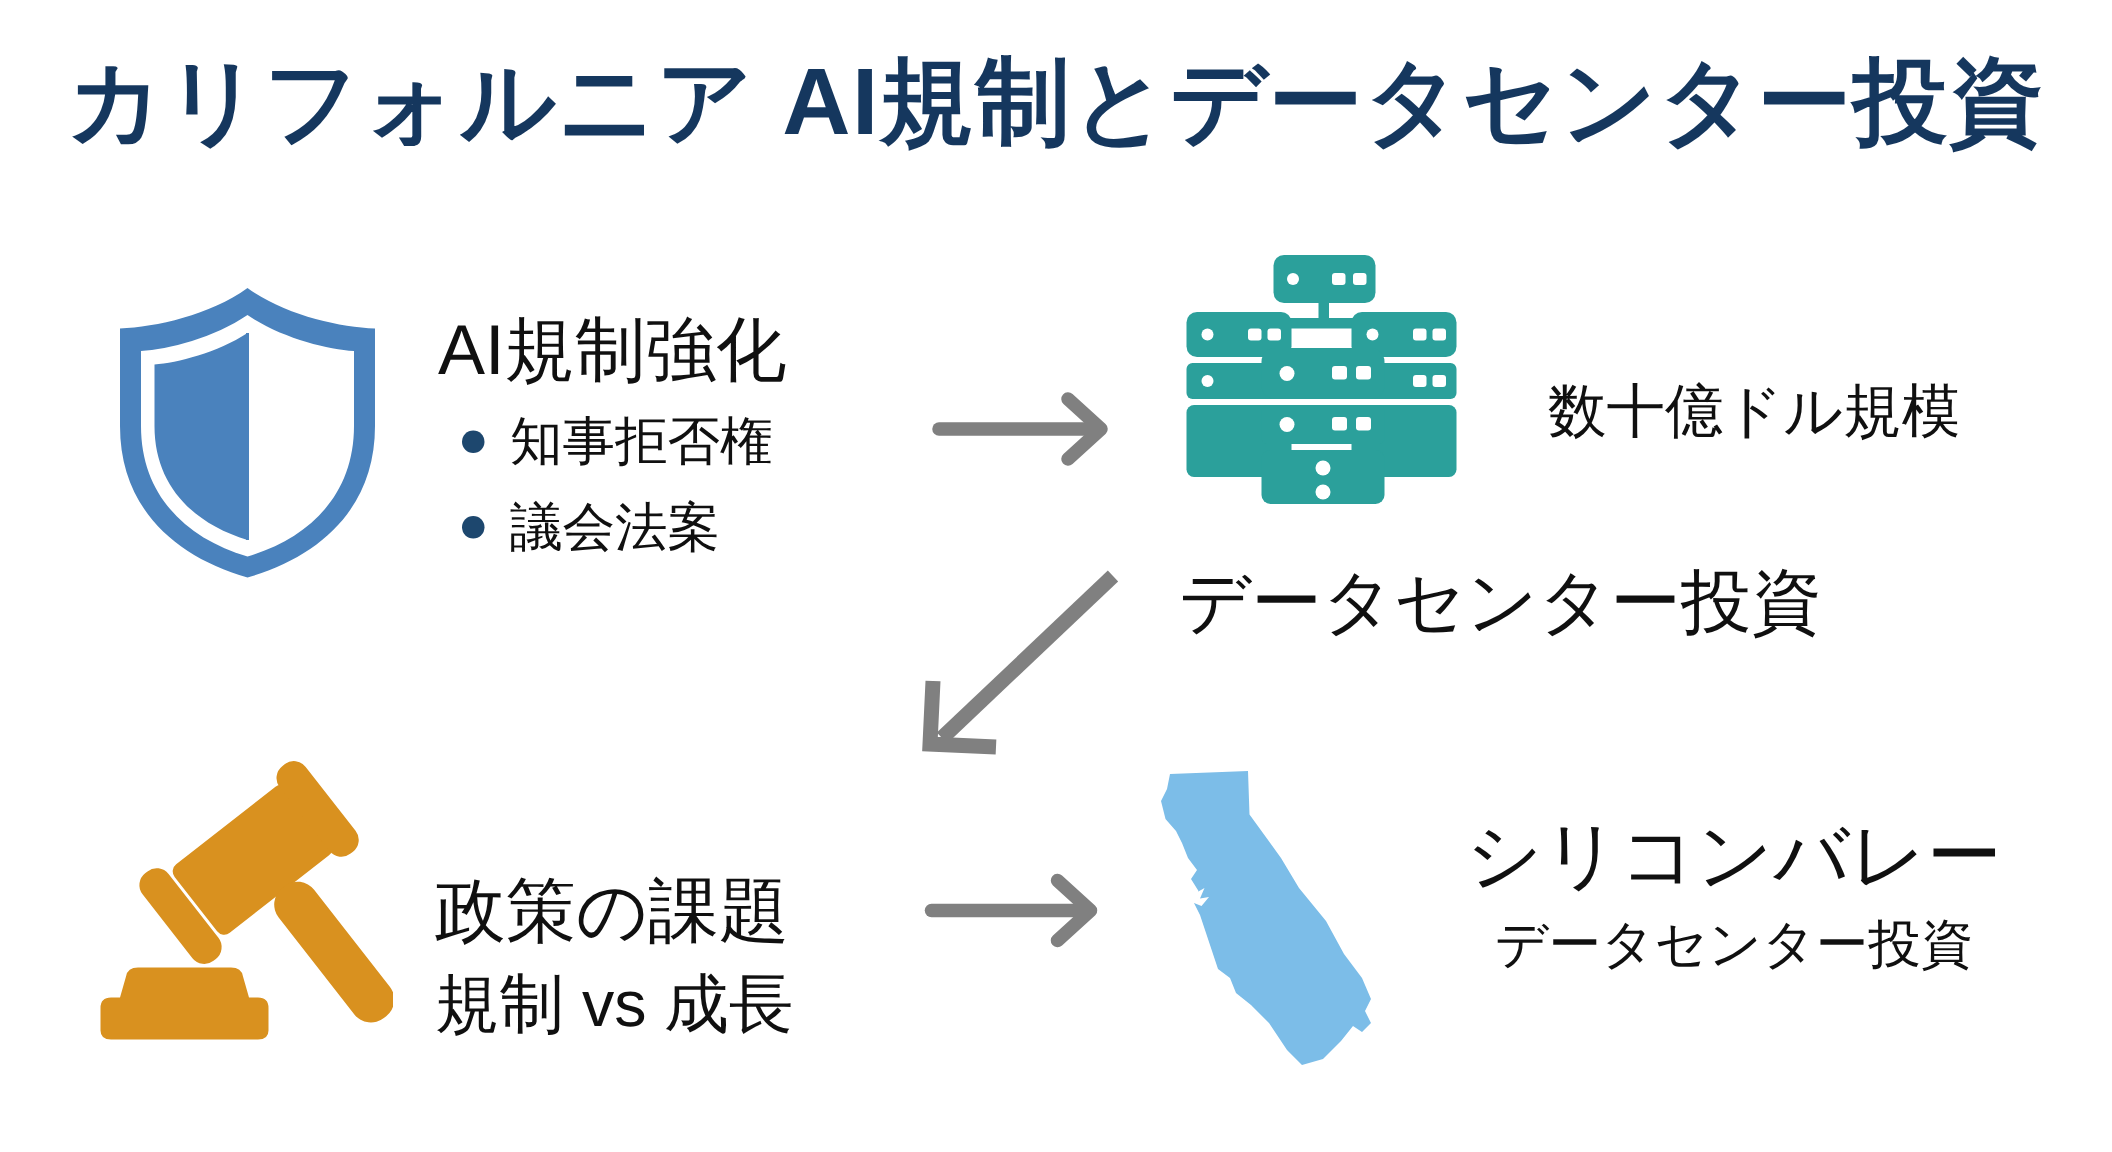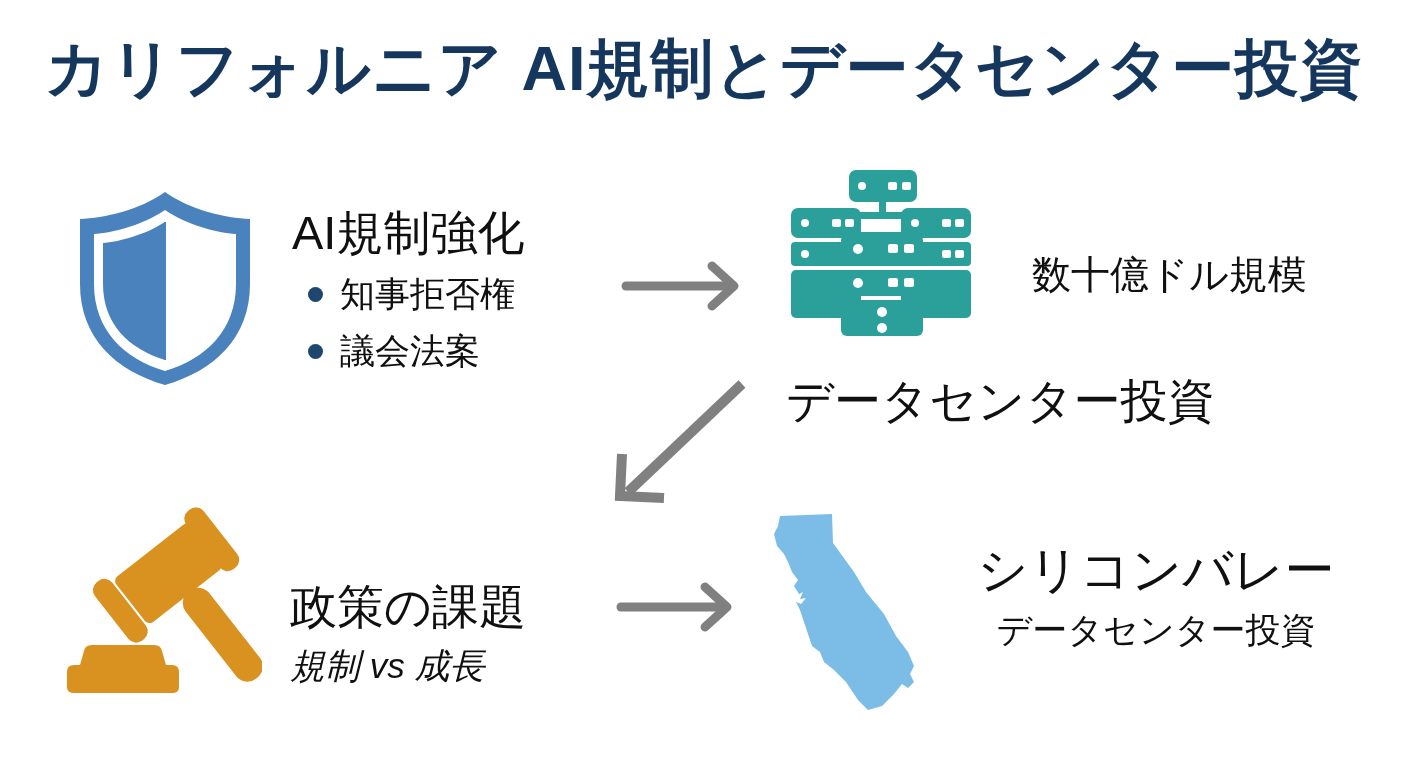--- a/index.html
+++ b/index.html
@@ -113,23 +113,22 @@
   }
   #q3-text {
     left: 290px;
     top: 542px;
     width: 320px;
     text-align: left;
     margin-top: 40px;
   }
   #q3-heading { font-size: 47px; }
   #q3-sub {
-    font-size: 35px;
+    font-size: 43px;
     margin-top: 16px;
-    font-style: italic;
   }
 
   
   #california-icon {
     left: 762px;
     top: 510px;
     width: 160px;
     height: 205px;
   }
   #q4-text {

